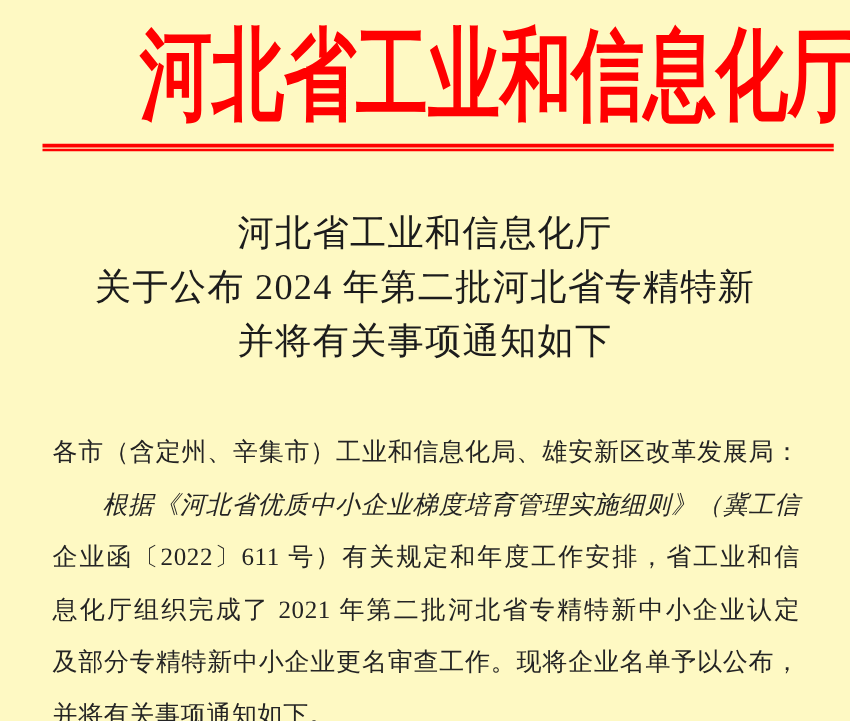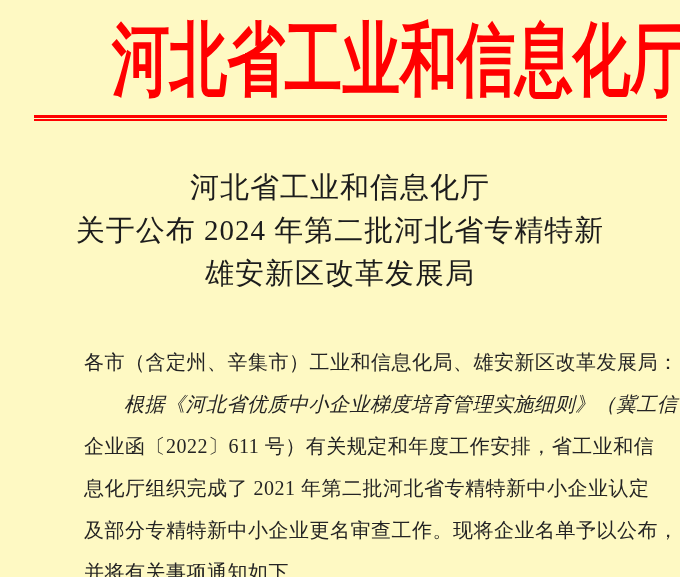--- a/index.html
+++ b/index.html
@@ -67,21 +67,20 @@
       width: 598px;
       color: #242424;
       font-size: 20px;
       line-height: 42px;
       letter-spacing: 0.5px;
     }
     .body-line {
       text-align: justify;
       text-align-last: justify;
       white-space: nowrap;
-      margin-left: 42px;
     }
     .body-line.indent-2em {
       text-indent: 2em;
       font-style: italic;
     }
     .body-line.short-last {
       text-align: left;
       text-align-last: left;
     }
   </style>
@@ -92,21 +91,21 @@
 
   <div class="masthead">
     <span class="agency-name">河北省工业和信息化厅</span>
   </div>
 
   <div class="red-rule"></div>
 
   <div class="doc-title">
     <div>河北省工业和信息化厅</div>
     <div>关于公布 2024 年第二批河北省专精特新</div>
-    <div>雄安新区改革发展局</div>
+    <div>并将有关事项通知如下</div>
   </div>
 
   <div class="body-block">
     <div class="body-line">各市（含定州、辛集市）工业和信息化局、雄安新区改革发展局：</div>
     <div class="body-line indent-2em">根据《河北省优质中小企业梯度培育管理实施细则》（冀工信</div>
     <div class="body-line">企业函〔2022〕611 号）有关规定和年度工作安排，省工业和信</div>
     <div class="body-line">息化厅组织完成了 2021 年第二批河北省专精特新中小企业认定</div>
     <div class="body-line">及部分专精特新中小企业更名审查工作。现将企业名单予以公布，</div>
     <div class="body-line short-last">并将有关事项通知如下。</div>
   </div>

